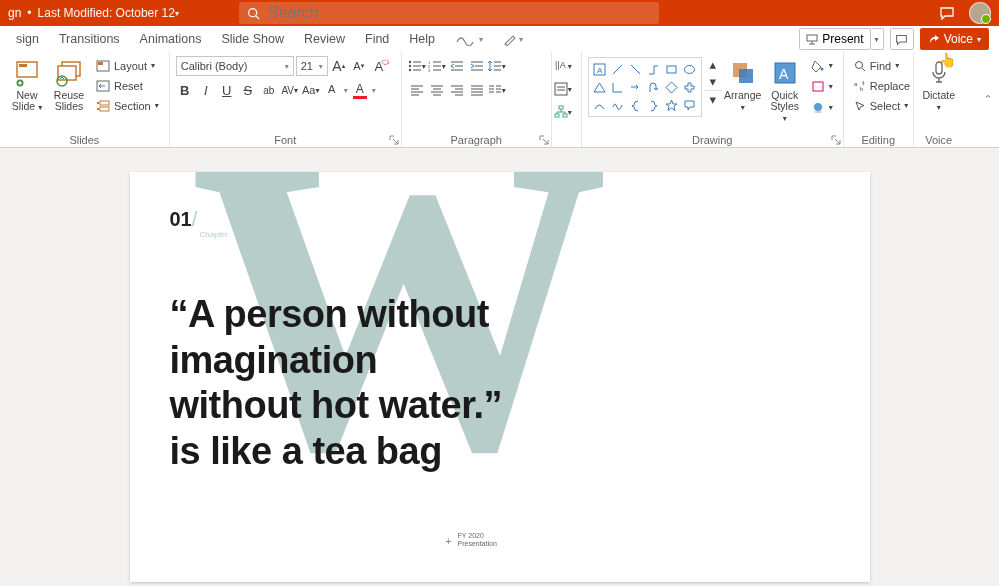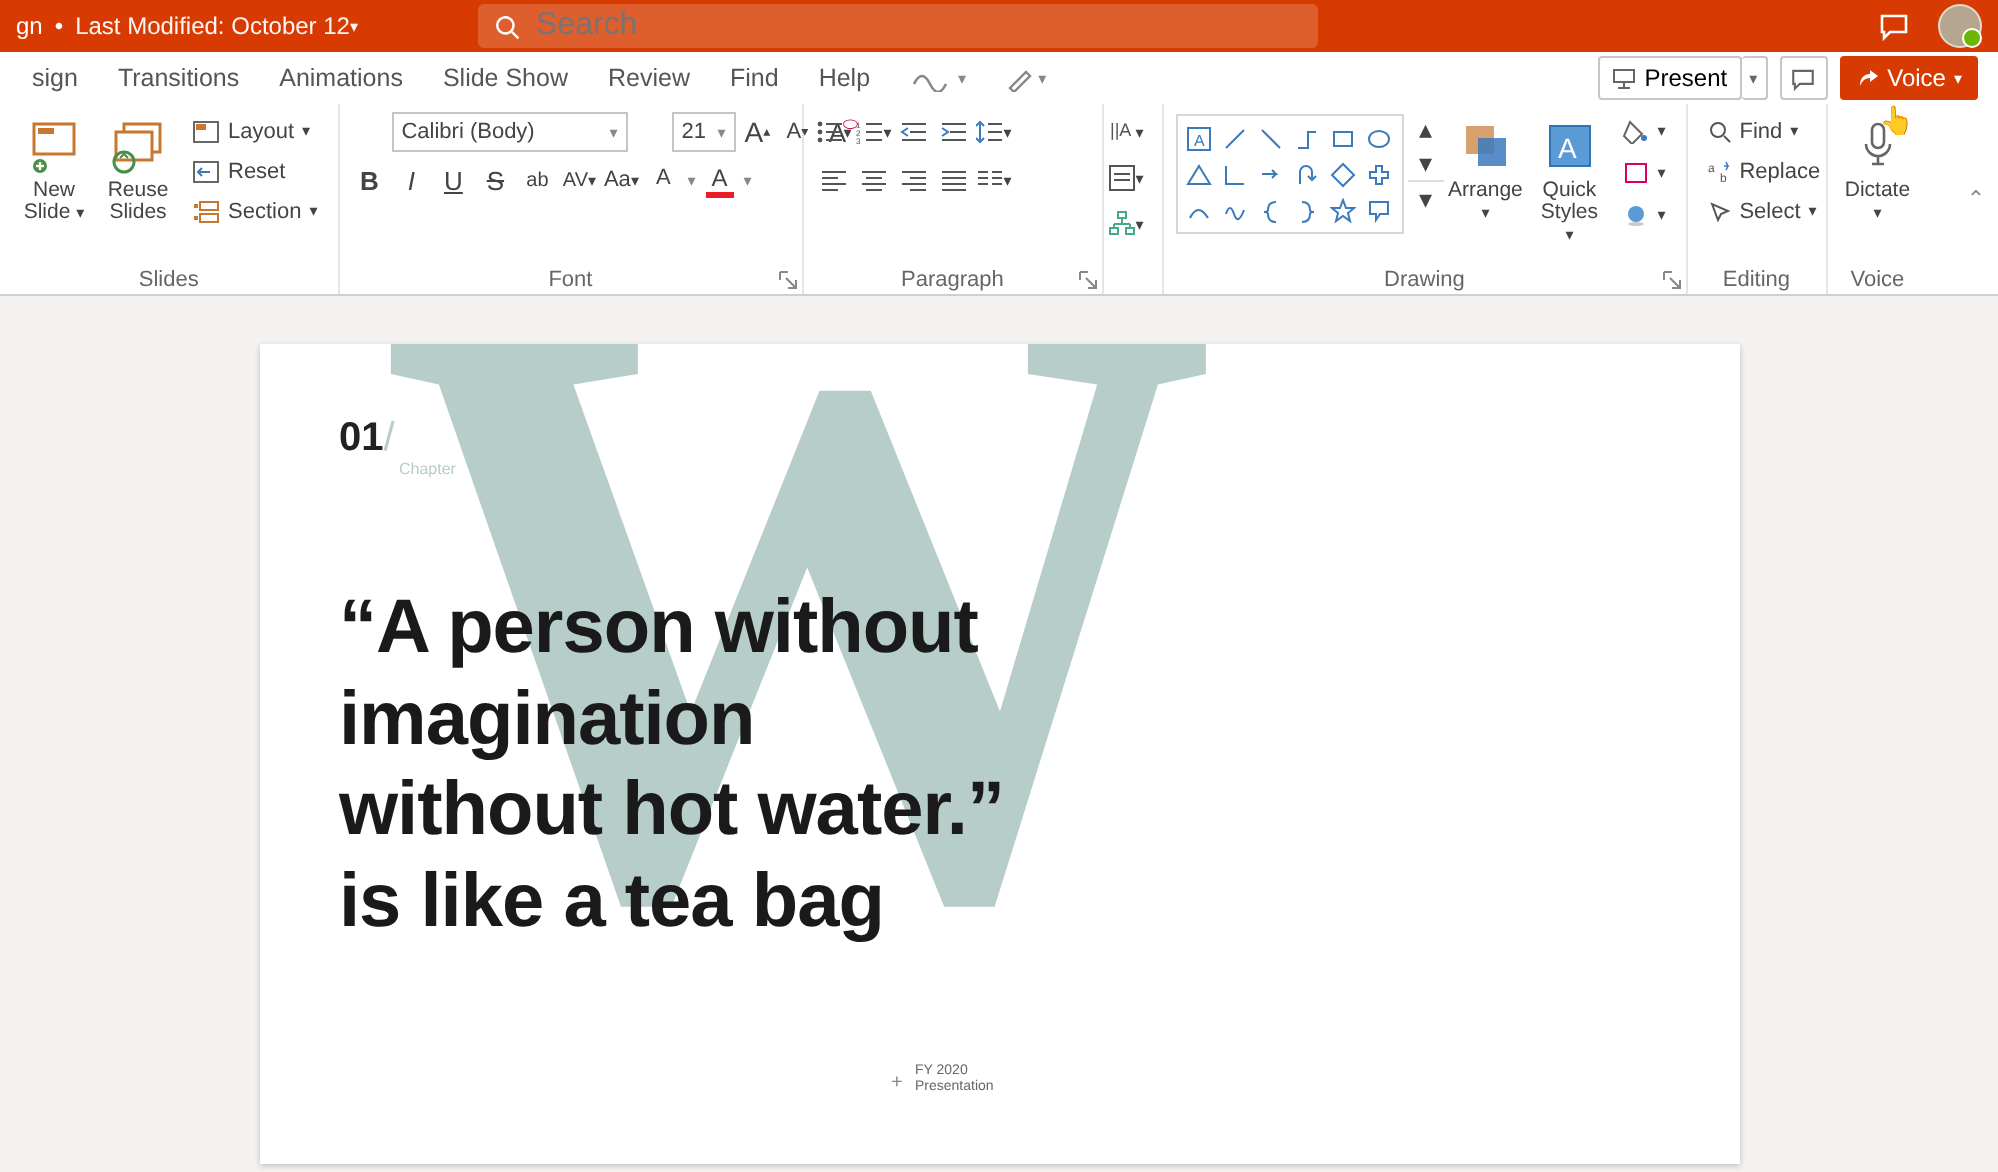--- a/index.html
+++ b/index.html
@@ -28,21 +28,21 @@
 .ribbon { height: 96px; background: #fff; border-bottom: 1px solid #d0cfce; display: flex; font-size: 11px; color: #444; }
 .rib-group { border-right: 1px solid #e5e5e5; padding: 4px 6px 0 6px; display: flex; flex-direction: column; position:relative; }
 .rib-group .g-body { flex:1; display:flex; align-items:flex-start; gap:0; }
 .rib-group .g-label { text-align:center; font-size:11px; color:#666; padding:2px 0 1px 0; height:15px;}
 .bigbtn { width:42px; display:flex; flex-direction:column; align-items:center; gap:2px; padding:2px 2px; cursor:pointer; }
 .bigbtn .icbox { width:30px; height:30px; display:flex; align-items:center; justify-content:center; }
 .bigbtn .lbl { font-size:10.5px; line-height:11px; text-align:center; color:#444; }
 .smallbtn { height:19px; display:flex; align-items:center; gap:4px; padding:0 4px; cursor:pointer; font-size:11px; color:#444;}
 .col { display:flex; flex-direction:column; gap:1px;}
 .row { display:flex; align-items:center; gap:2px; }
-.sel-font { height:20px; border:1px solid #c8c6c4; padding:0 4px; display:flex; align-items:center; justify-content:space-between; background:#fff; gap:4px; cursor:pointer;margin-left:20px;}
+.sel-font { height:20px; border:1px solid #c8c6c4; padding:0 4px; display:flex; align-items:center; justify-content:space-between; background:#fff; gap:4px; cursor:pointer;}
 .txtbtn { min-width:18px; height:20px; display:flex; align-items:center; justify-content:center; cursor:pointer; color:#444; font-size:13px;}
 .colorbar { width:14px; height:3px; display:block;}
 svg { display:block; }
 .shapes-grid { display:grid; grid-template-columns:repeat(6,18px); grid-auto-rows:18px; gap:0; border:0; }
 .shapes-grid .cell { width:18px; height:18px; display:flex; align-items:center; justify-content:center; cursor:pointer; }
 .dlg-launch { position:absolute; right:2px; bottom:2px; width:10px; height:10px; cursor:pointer; }
 .collapse { margin-left:auto; width:22px; display:flex; align-items:center; justify-content:center; cursor:pointer;}
 
 
 .stage { position:absolute; top:148px; left:0; right:0; bottom:0; background:#f3f2f1; display:flex; justify-content:center; padding-top:24px;}

